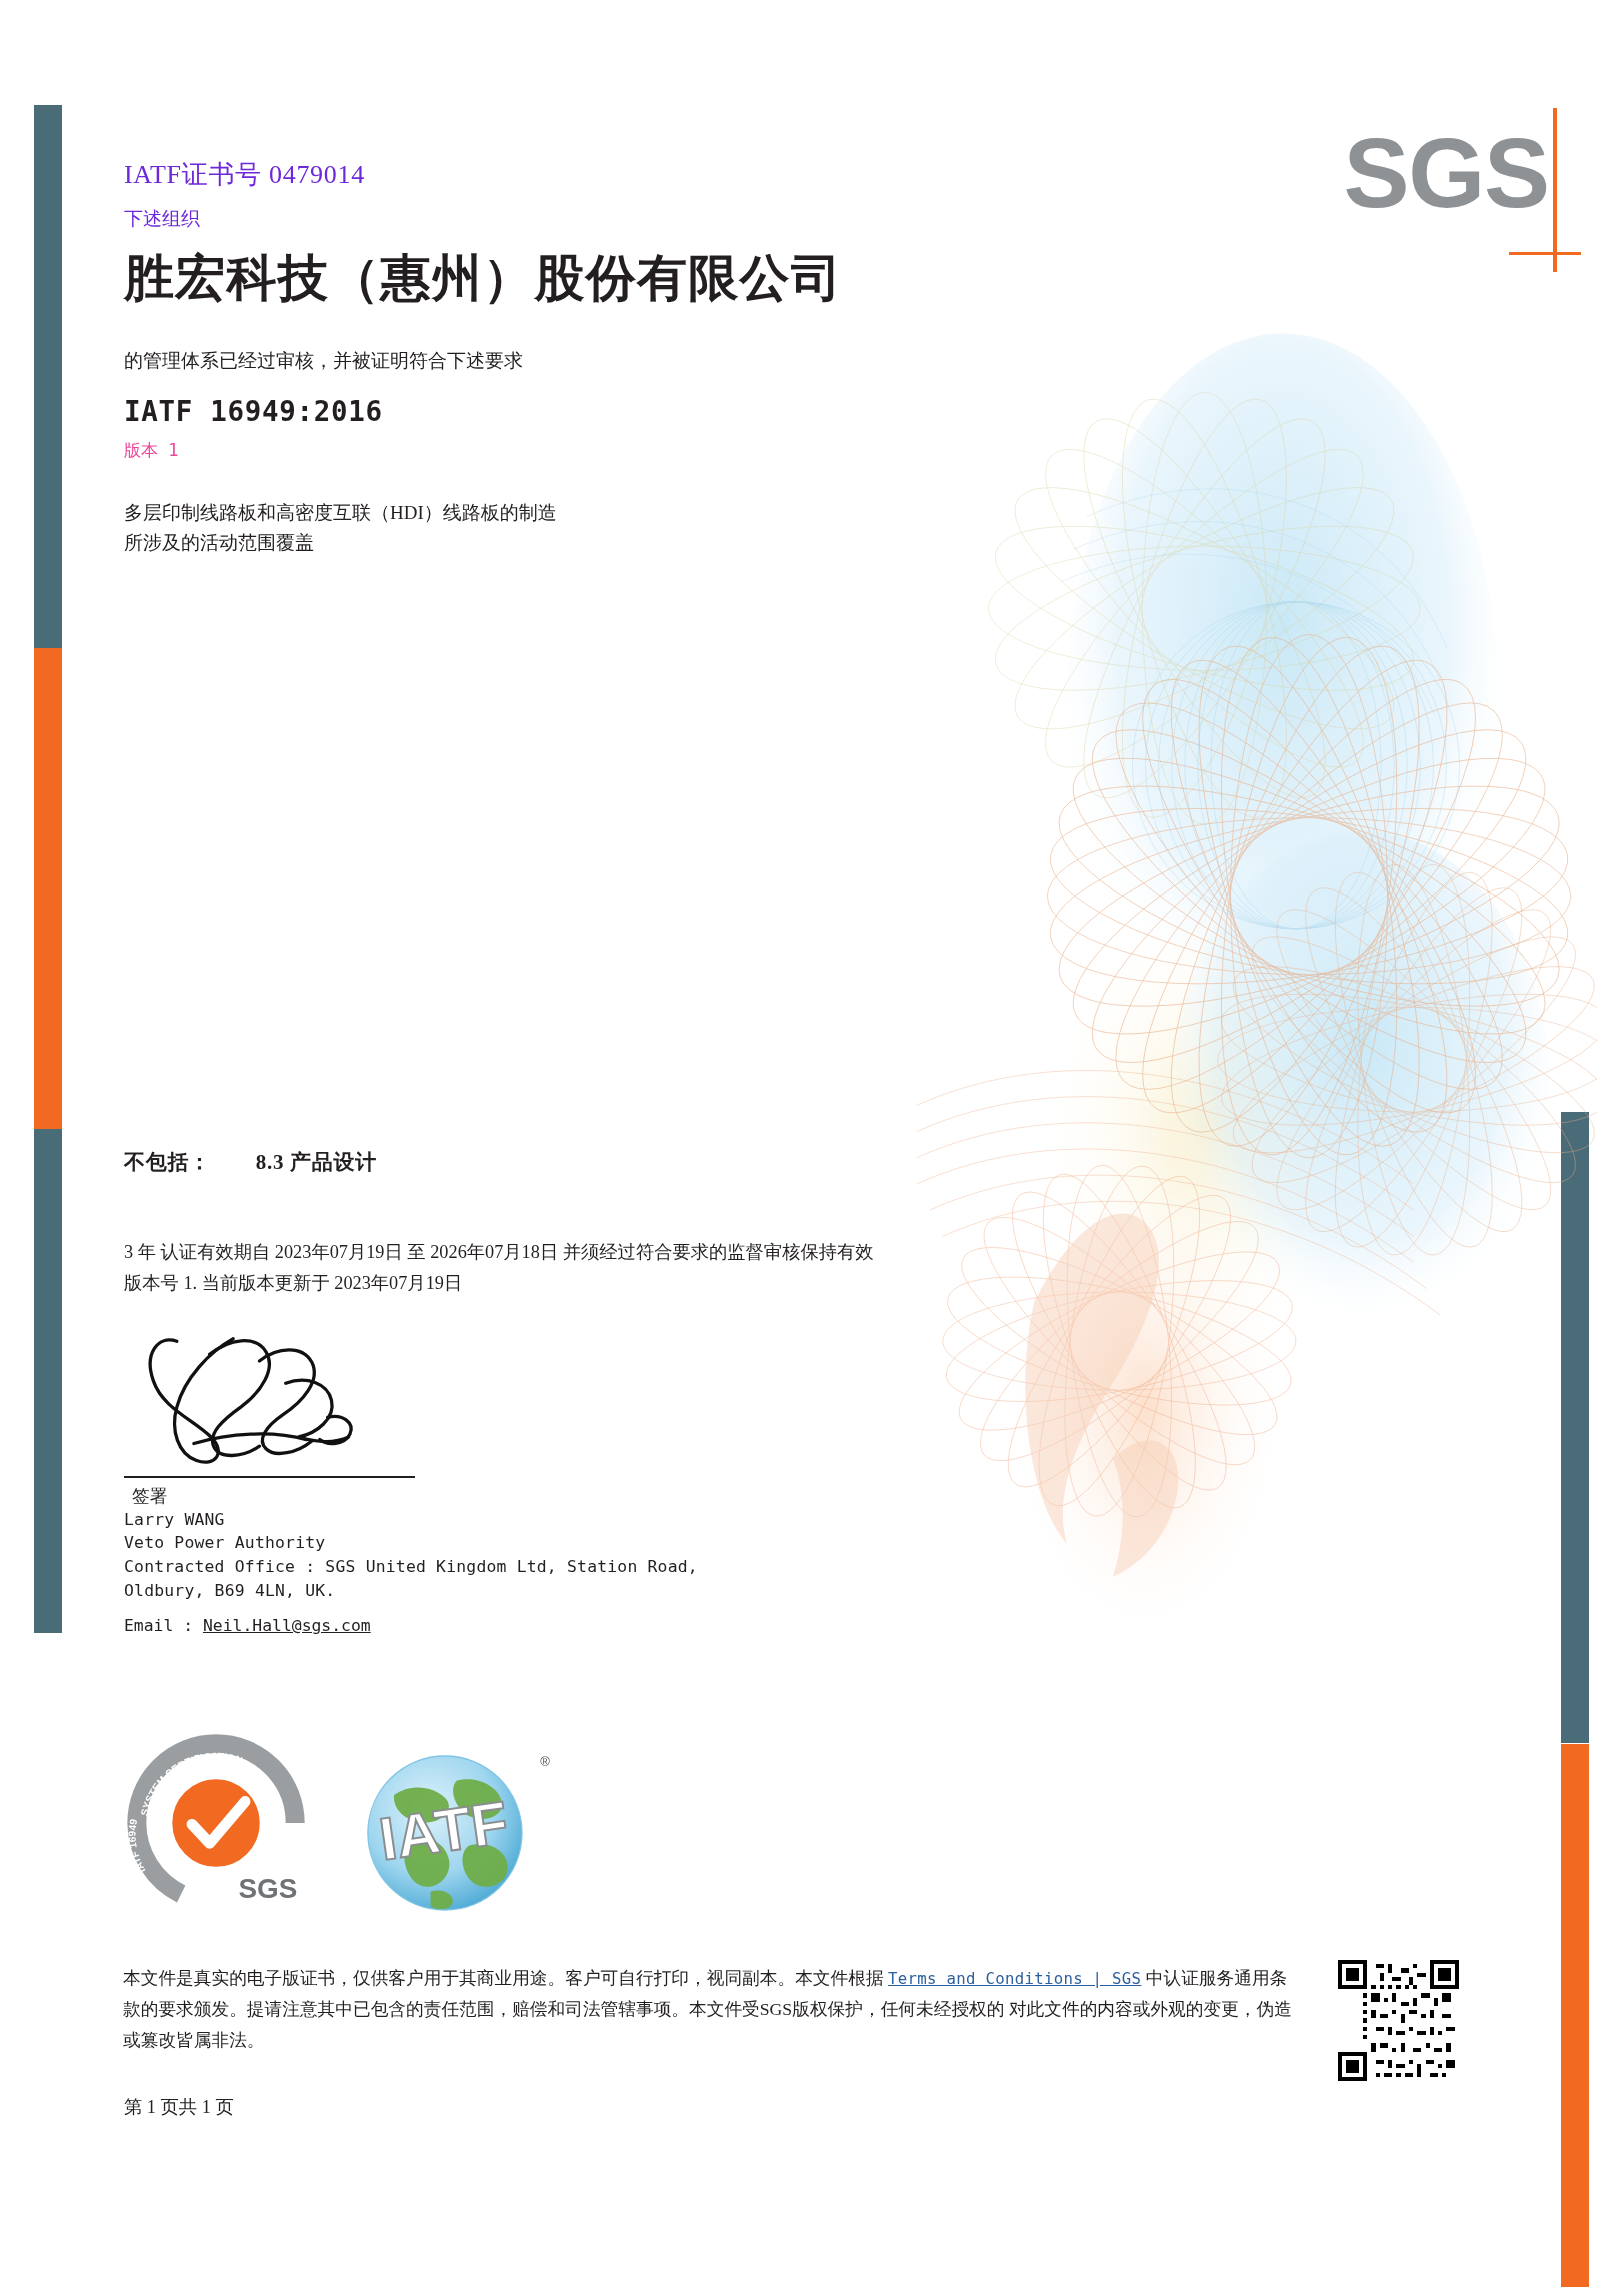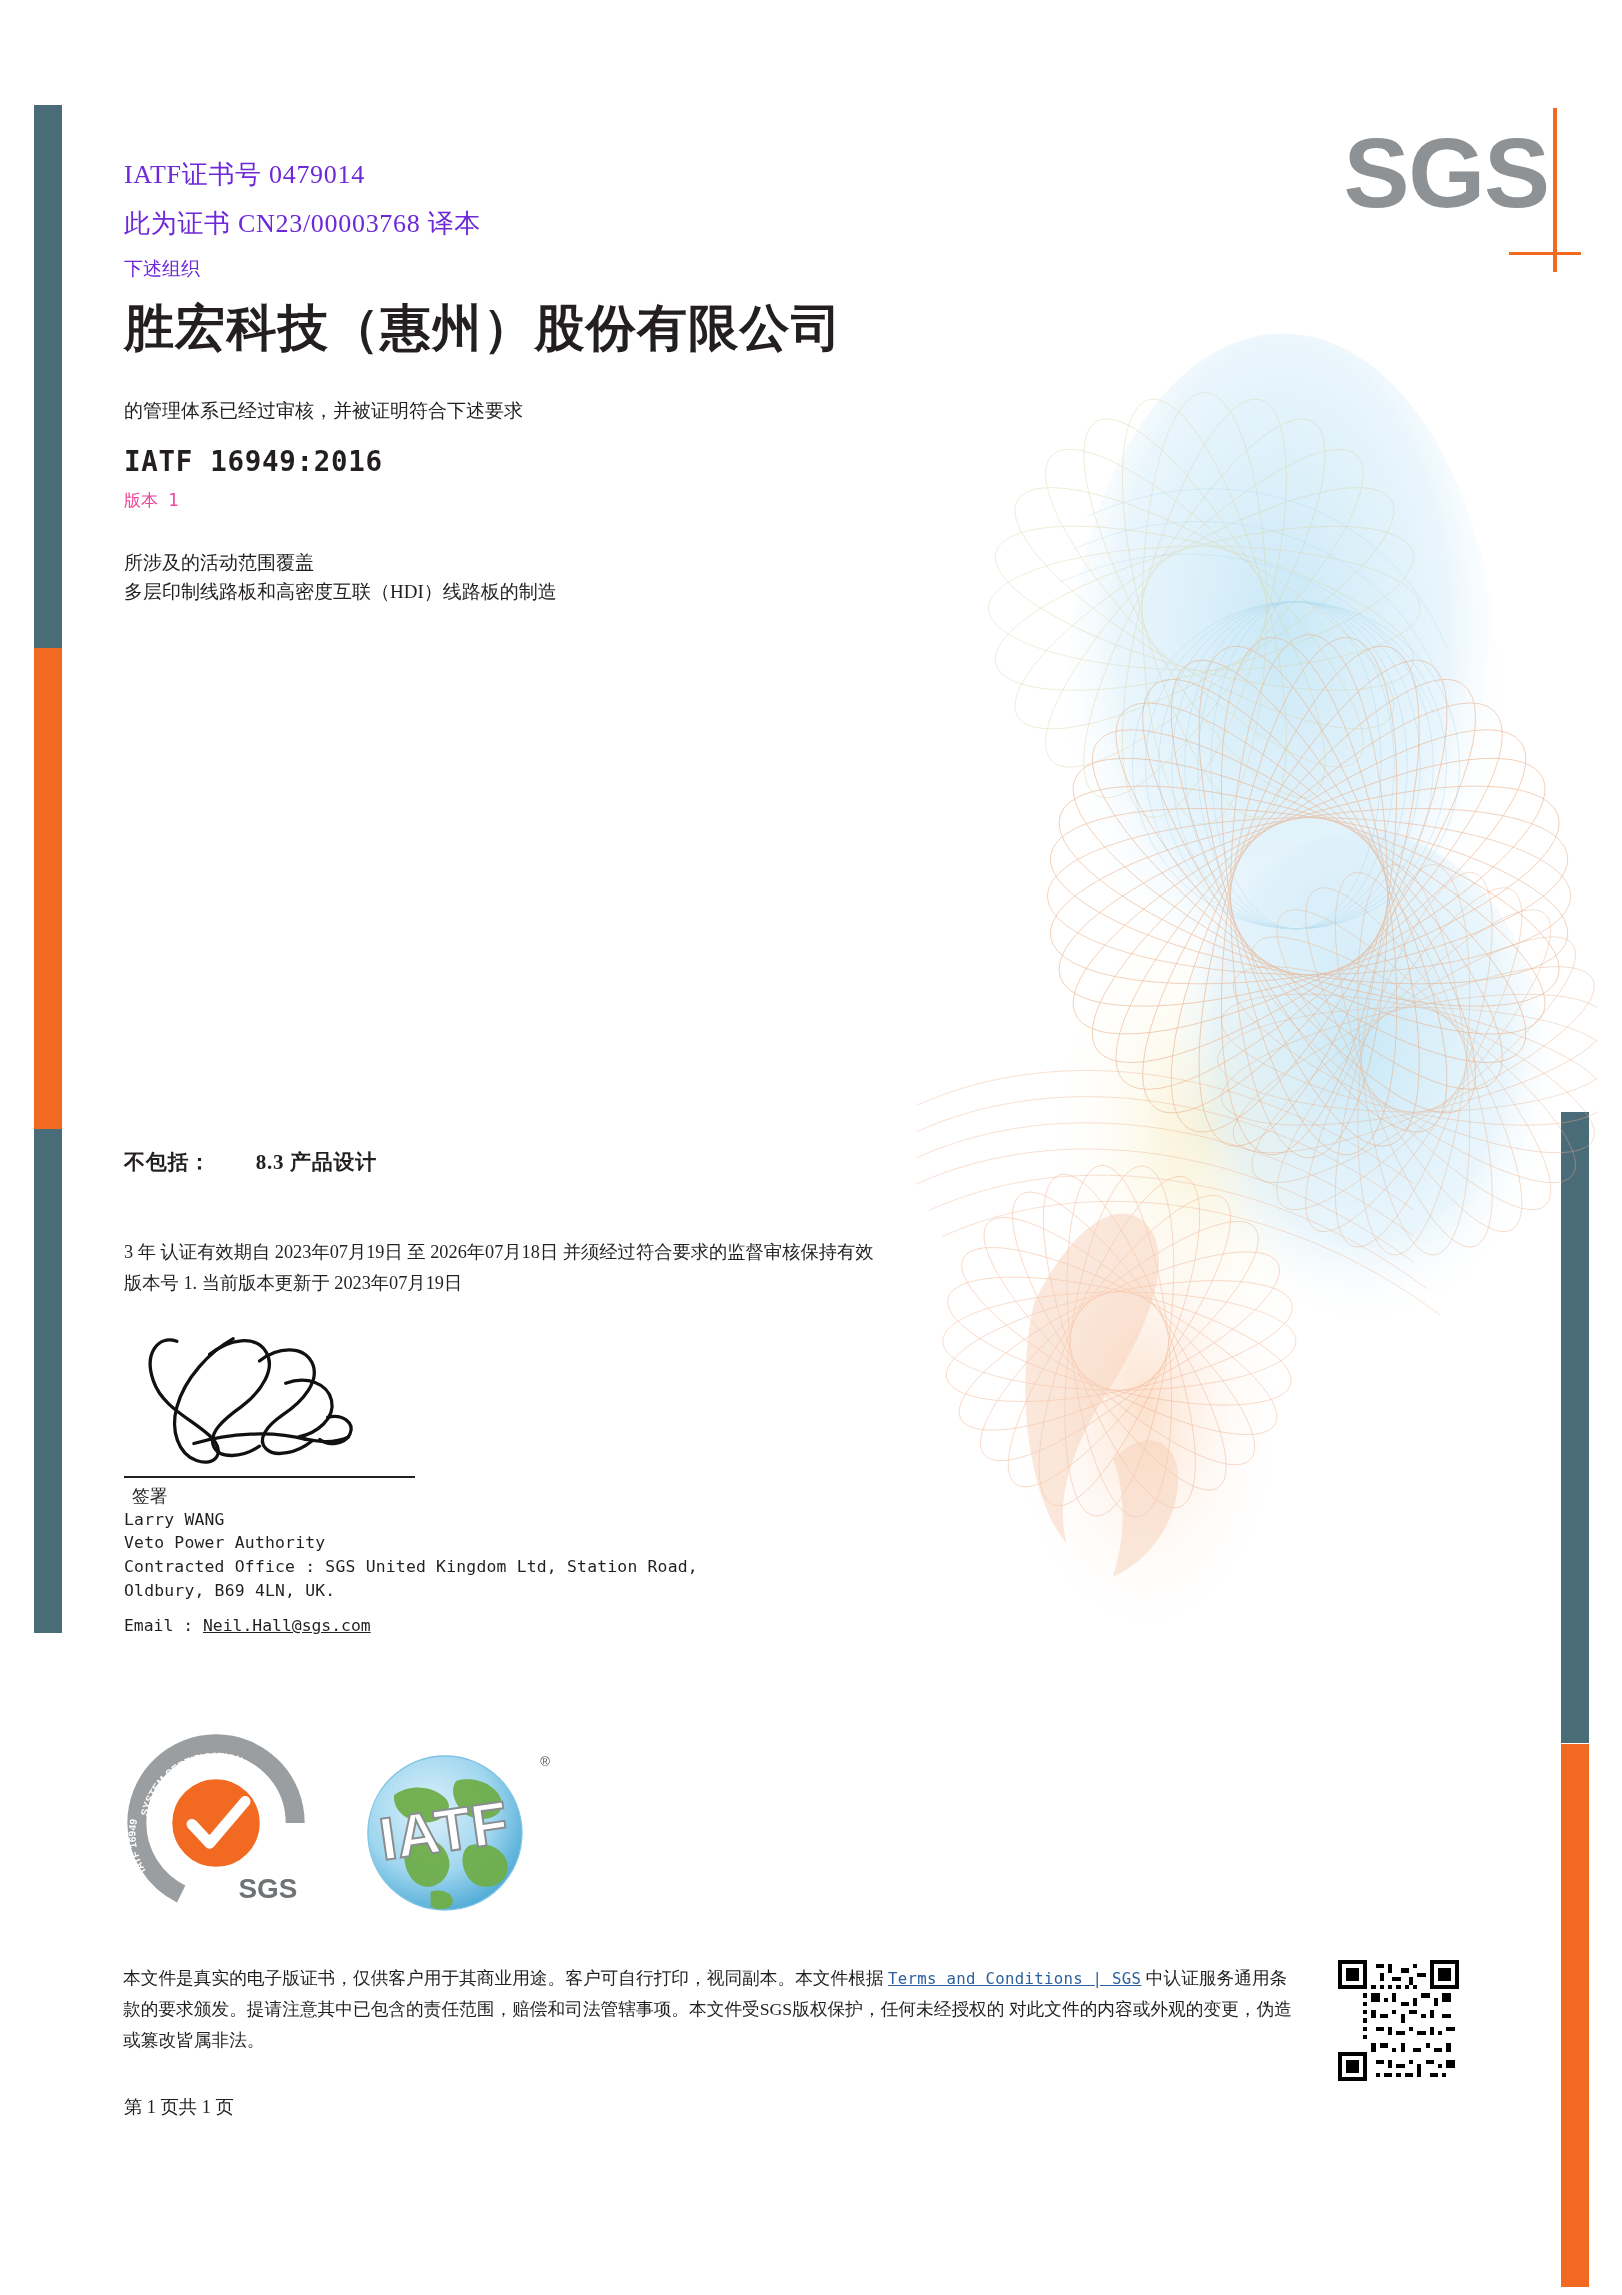--- a/index.html
+++ b/index.html
@@ -428,34 +428,33 @@
 </div>
 
 <div class="sgs-logo">
   <div class="wordmark">SGS</div>
   <div class="vline"></div>
   <div class="hline"></div>
 </div>
 
 <div class="content">
   <div class="cert-line">IATF证书号 0479014</div>
-  <div class="cert-line">此为证书 CN23/00003768 译本</div>
   <div class="small-label">下述组织</div>
 
   <div class="org-name">胜宏科技（惠州）股份有限公司</div>
 
 
   <div class="conform">的管理体系已经过审核，并被证明符合下述要求</div>
 
   <div class="std">IATF 16949:2016</div>
   <div class="version">版本 1</div>
 
   <div class="scope">
+    <div>多层印制线路板和高密度互联（HDI）线路板的制造</div>
     <div>所涉及的活动范围覆盖</div>
-    <div>多层印制线路板和高密度互联（HDI）线路板的制造</div>
   </div>
 </div>
 
 <div class="exclusion">
   <span class="ex-label">不包括：</span>
   <span>8.3 产品设计</span>
 </div>
 
 <div class="validity">
   <div>3 年 认证有效期自 2023年07月19日 至 2026年07月18日 并须经过符合要求的监督审核保持有效</div>

